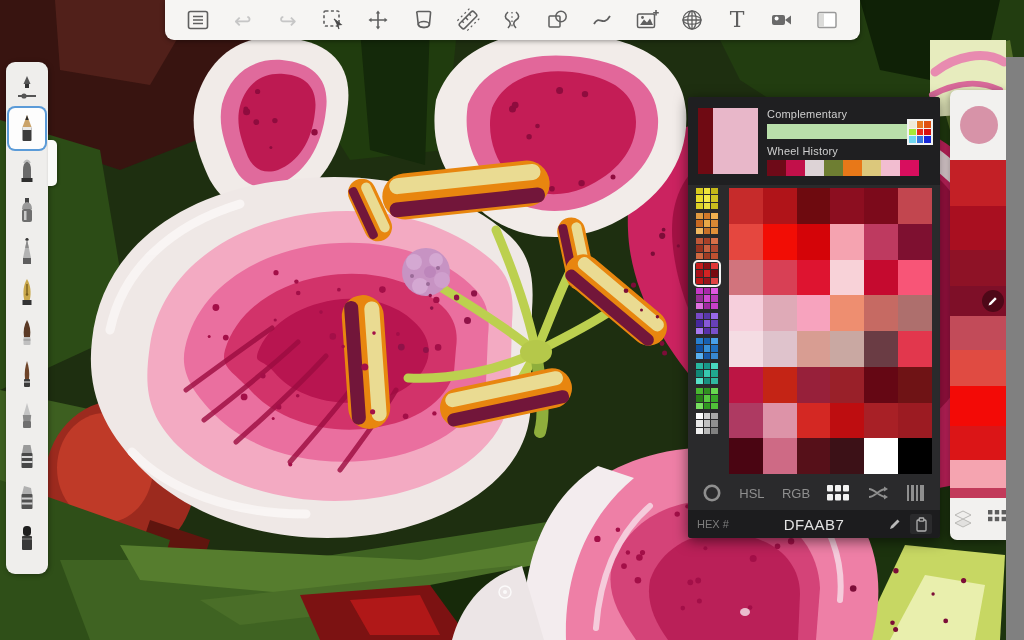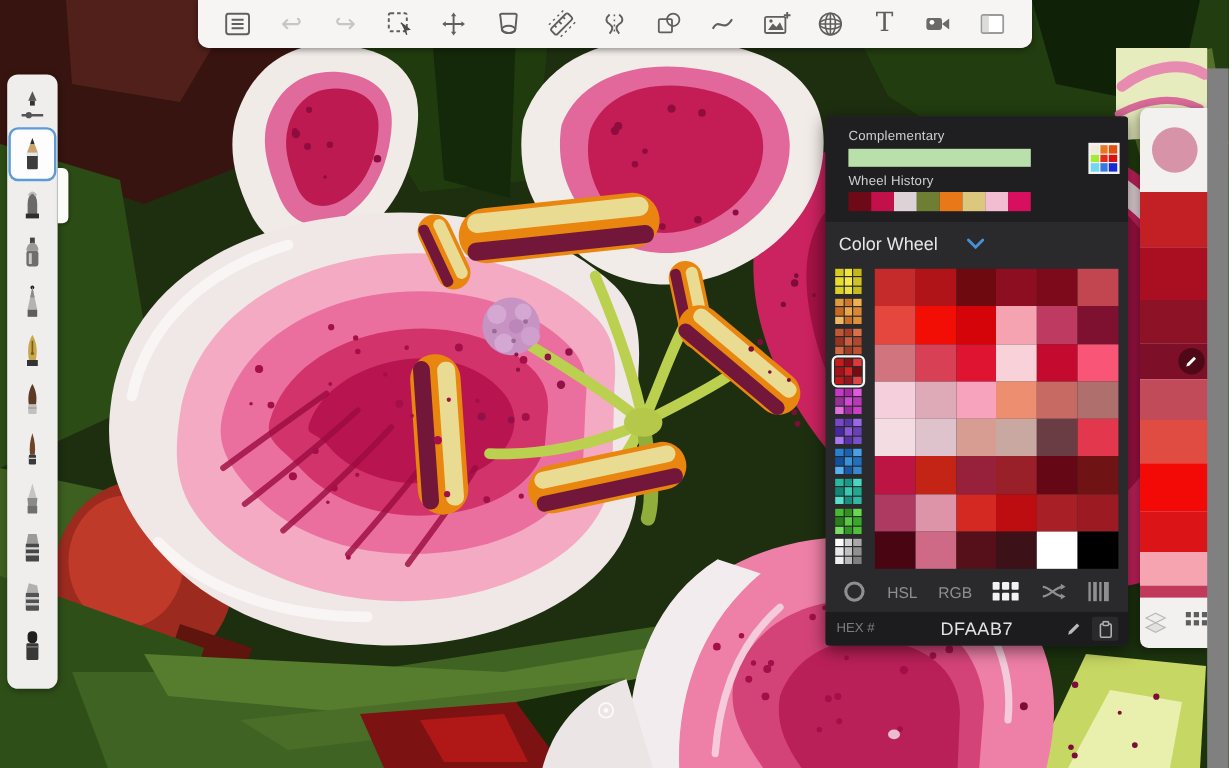--- a/index.html
+++ b/index.html
@@ -27,21 +27,21 @@
     border-radius:6px; cursor:pointer; flex:0 0 auto; }
   .brush-item.selected { background:#fdfdfd; box-shadow:0 0 0 2px #5b9bd8; }
   #brush-handle { position:absolute; left:48px; top:140px; width:9px; height:46px;
     background:#fbfbfa; border-radius:0 5px 5px 0; box-shadow:1px 1px 3px rgba(0,0,0,.3); cursor:pointer; }
 
   
   #color-panel { position:absolute; left:688px; top:97px; width:252px; height:441px;
     background:#2a2a2c; border-radius:3px; box-shadow:0 3px 14px rgba(0,0,0,.55);
     display:flex; flex-direction:column; }
   #cp-header { height:88px; background:#1f1f21; border-radius:3px 3px 0 0; position:relative;
-    display:flex; padding:11px 10px 10px 10px;flex-direction:column; }
+    display:flex; padding:11px 10px 10px 10px; }
   #cur-color { display:flex; width:60px; height:66px; }
   #cur-color-secondary { width:15px; height:100%; }
   #cur-color-primary { width:45px; height:100%; }
   #cp-header-right { margin-left:9px; }
   .cp-small-label { font-size:11px; color:#cfcfcf; letter-spacing:.2px; }
   #complementary-bar { width:152px; height:15px; margin:4px 0 6px 0; }
   #history-row { width:152px; height:16px; display:flex; margin-top:3px; }
   #history-row .hist-cell { flex:1; height:100%; }
   #palette-grid-icon { position:absolute; right:7px; top:22px; width:26px; height:26px;
     background:#f2f2f2; padding:2px; display:grid; grid-template-columns:repeat(3,1fr); gap:1px; cursor:pointer; }
@@ -521,28 +521,20 @@
           <div style="background: rgb(224, 80, 16);"></div>
           <div style="background: rgb(168, 232, 56);"></div>
           <div style="background: rgb(232, 40, 24);"></div>
           <div style="background: rgb(216, 16, 16);"></div>
           <div style="background: rgb(112, 216, 240);"></div>
           <div style="background: rgb(56, 120, 224);"></div>
           <div style="background: rgb(24, 40, 216);"></div>
         </div>
     </div>
 
-    <div id="cp-section">
-      <span id="cp-section-label">Color Wheel</span>
-      <span id="cp-chevron">
-        <svg width="18" height="14" viewBox="0 0 18 14" fill="none" stroke="#4a8fd4" stroke-width="2.4" stroke-linecap="round">
-          <path d="M3,4 L9,10 L15,4"></path>
-        </svg>
-      </span>
-    </div>
 
     <div id="cp-swatches">
       <div id="mini-palettes">
           <div class="mini-pal">
             <div style="background: rgb(215, 202, 30);"></div>
             <div style="background: rgb(239, 228, 58);"></div>
             <div style="background: rgb(196, 184, 24);"></div>
             <div style="background: rgb(232, 220, 44);"></div>
             <div style="background: rgb(246, 234, 72);"></div>
             <div style="background: rgb(208, 196, 34);"></div>

